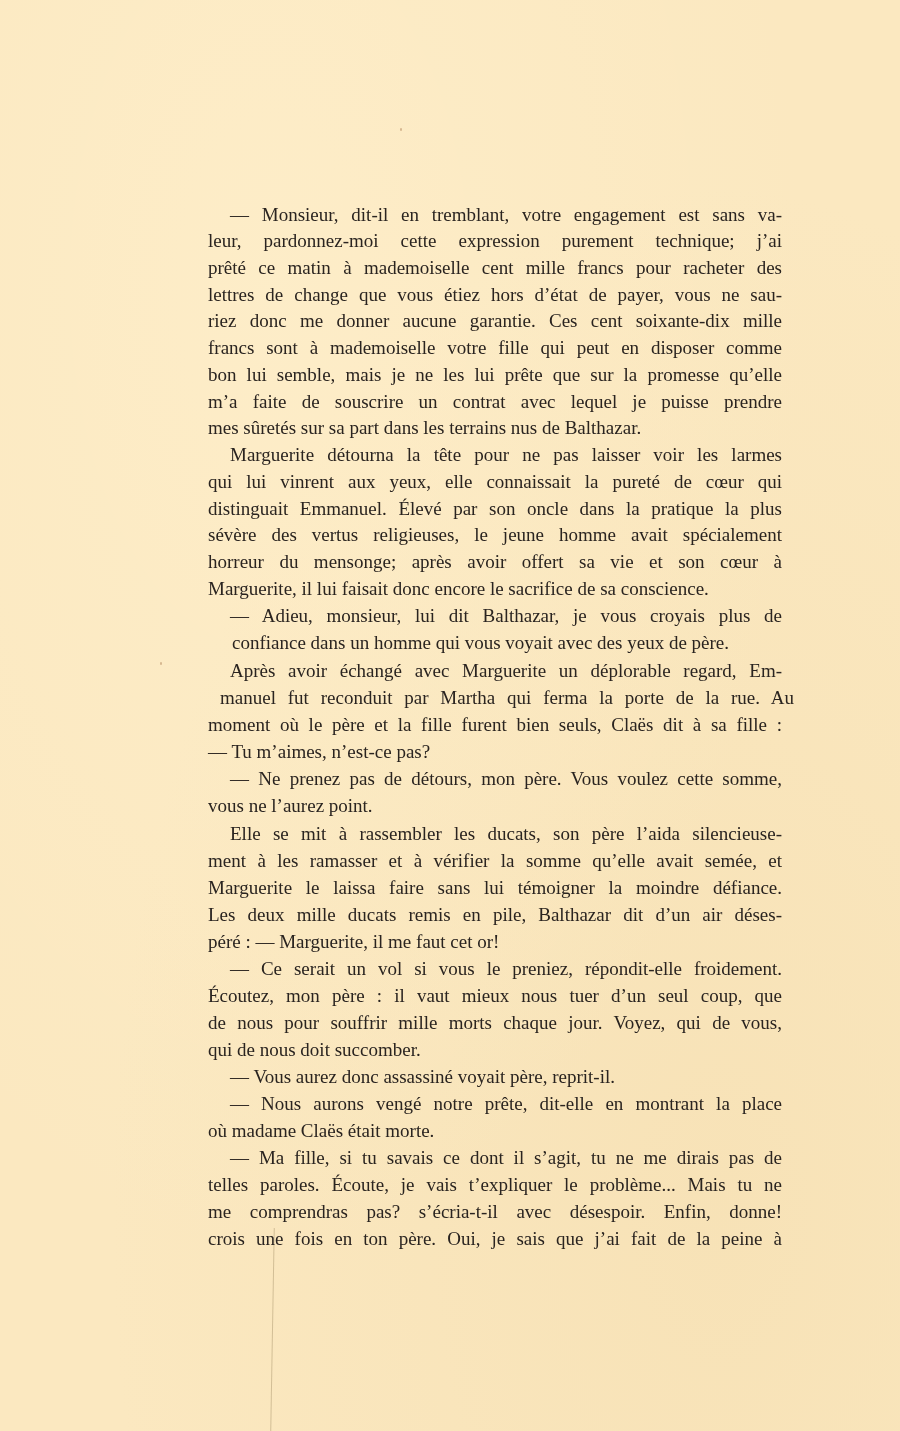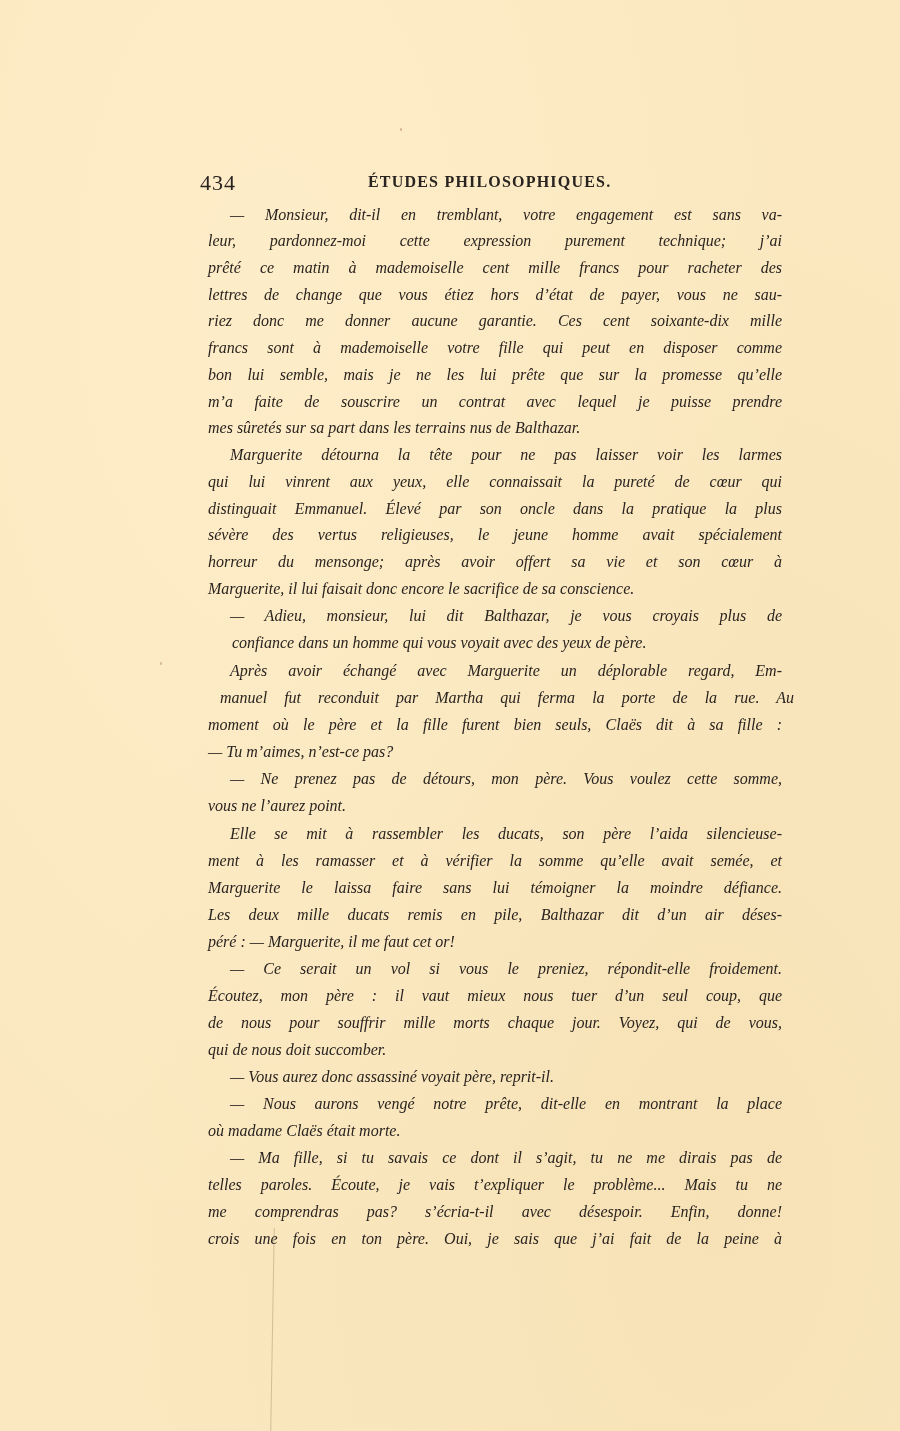--- a/index.html
+++ b/index.html
@@ -63,42 +63,37 @@
       position: absolute;
       left: 208px;
       top: 202px;
       width: 574px;
     }
     .line {
       position: absolute;
       left: 0;
       width: 574px;
       height: 26px;
-      font-size: 16px;
+      font-size: 19px;
       line-height: 26px;
       white-space: nowrap;
       text-align: justify;
       text-align-last: justify;
-      font-style: italic;
     }
     .line.indent { padding-left: 22px; width: 552px; }
     .line.last { text-align-last: left; }
   </style>
 </head>
 <body>
 
 <div class="page">
   <div class="dot" style="left:400px; top:128px;"></div>
   <div class="dot" style="left:160px; top:662px;"></div>
   <div class="crease"></div>
 
-  <div class="header">
-    <span class="page-number">434</span>
-    <span class="running-title">ÉTUDES PHILOSOPHIQUES.</span>
-  </div>
 
   <div class="text-block" id="text-block">
       <div class="line indent" style="top: 0px;">— Monsieur, dit-il en tremblant, votre engagement est sans va-</div>
       <div class="line" style="top: 26px;">leur, pardonnez-moi cette expression purement technique; j’ai</div>
       <div class="line" style="top: 53px;">prêté ce matin à mademoiselle cent mille francs pour racheter des</div>
       <div class="line" style="top: 80px;">lettres de change que vous étiez hors d’état de payer, vous ne sau-</div>
       <div class="line" style="top: 106px;">riez donc me donner aucune garantie. Ces cent soixante-dix mille</div>
       <div class="line" style="top: 133px;">francs sont à mademoiselle votre fille qui peut en disposer comme</div>
       <div class="line" style="top: 160px;">bon lui semble, mais je ne les lui prête que sur la promesse qu’elle</div>
       <div class="line" style="top: 187px;">m’a faite de souscrire un contrat avec lequel je puisse prendre</div>

